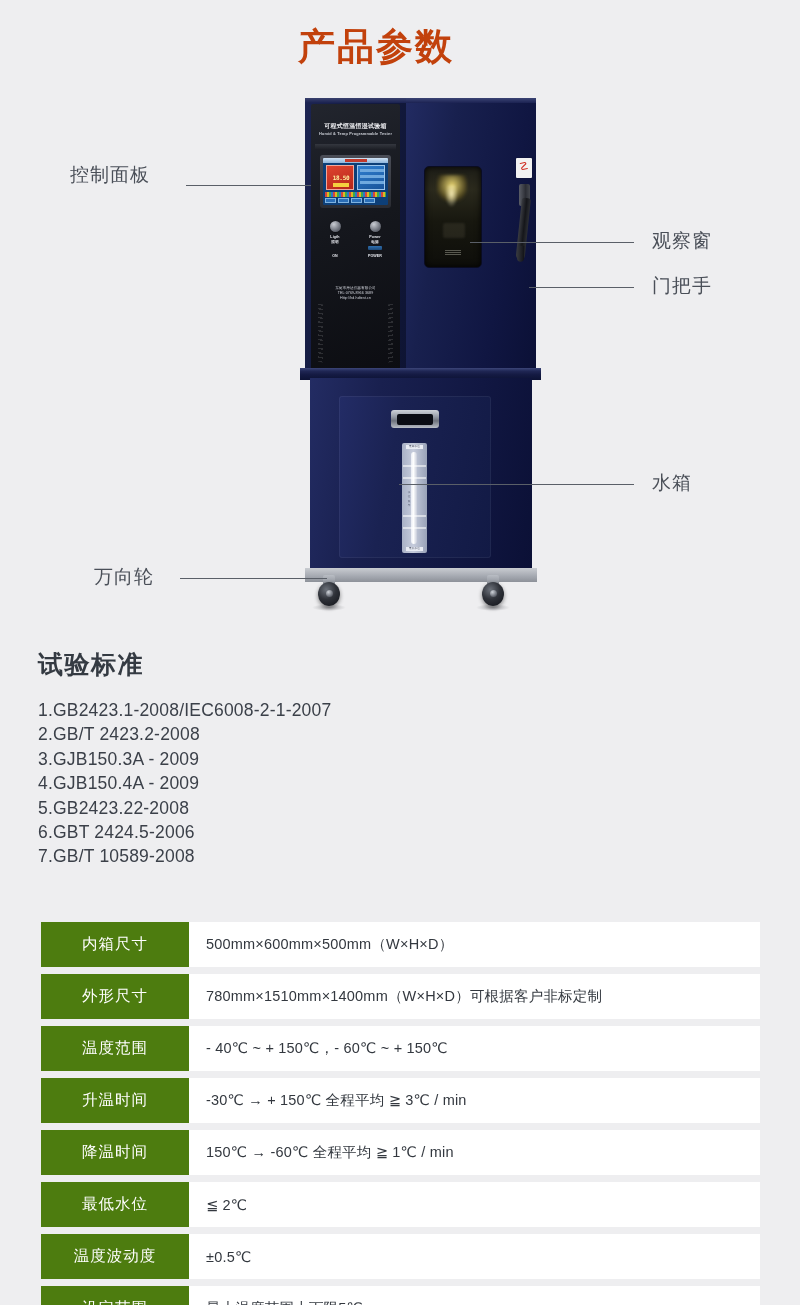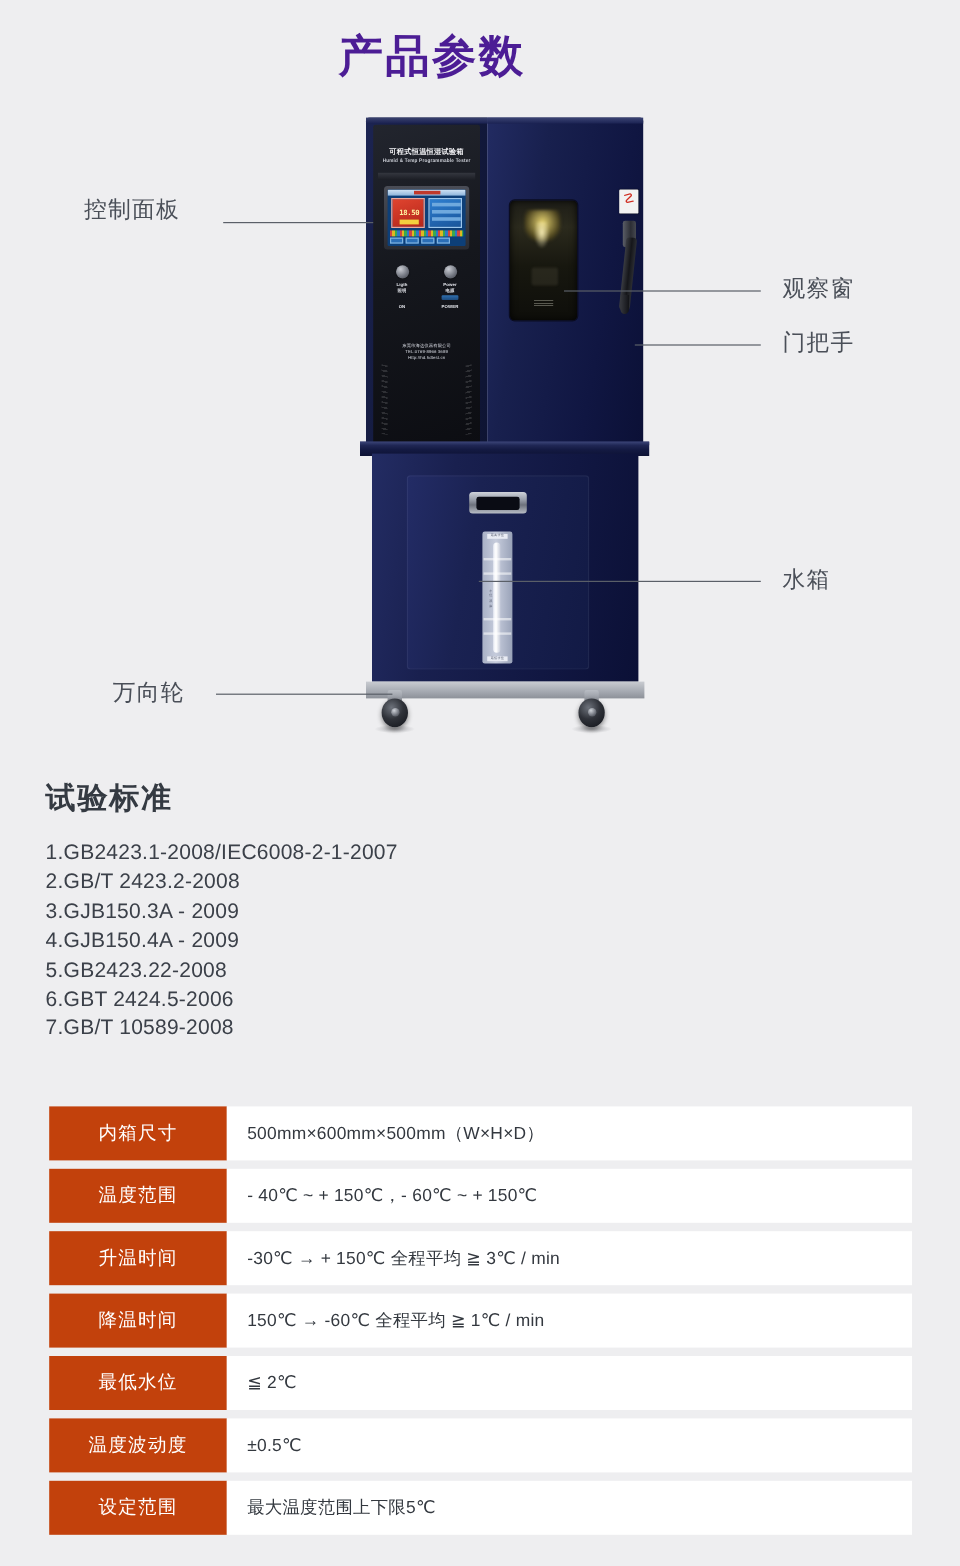--- a/index.html
+++ b/index.html
@@ -6,24 +6,24 @@
   html, body {
     width: 800px; height: 1305px;
     background: #eeeef0;
     font-family: "Liberation Sans", "DejaVu Sans", sans-serif;
     overflow: hidden;
   }
   #page { position: relative; width: 800px; height: 1305px; background: #eeeef0; }
 
   
   .page-title {
-    position: absolute; left: 0; top: 22px; width: 720px;
+    position: absolute; left: 16px; top: 22px; width: 720px;
     text-align: center;
     font-size: 37px; font-weight: bold; letter-spacing: 2px;
-    color: #4c1d95;
+    color: #c2410c;
   }
 
   
   .photo { position: absolute; left: 0; top: 90px; width: 800px; height: 530px; }
 
   
   .mach-upper-left {           
     position: absolute; left: 305px; top: 8px; width: 101px; height: 278px;
     background: linear-gradient(100deg,#1c2452 0%, #141b40 40%, #0e1433 100%);
     border-top-left-radius: 3px;
@@ -273,21 +273,21 @@
   .std-list {
     position:absolute; left:38px; top:698px; width:520px;
     font-size: 17.5px; line-height: 24.4px; color: #3b4049; letter-spacing:.2px;
   }
   .std-list div { white-space: nowrap; }
 
   
   .spec-table { position:absolute; left:41px; top:922px; width:719px; }
   .spec-row { display:flex; height:45px; margin-bottom:7px; }
   .spec-key {
-    width:148px; background:#c2410c; color:#ffffff;
+    width:148px; background:#4d7c0f; color:#ffffff;
     font-size:15.5px; display:flex; align-items:center; justify-content:center;
     letter-spacing:1px;
   }
   .spec-val {
     flex:1; background:#ffffff; color:#33383f;
     font-size:14.5px; display:flex; align-items:center; padding-left:17px;
     letter-spacing:.2px; white-space:nowrap;
   }
 </style>
 </head>
@@ -414,20 +414,24 @@
     <div>6.GBT 2424.5-2006</div>
     <div>7.GB/T 10589-2008</div>
   </div>
 
   <div class="spec-table">
     <div class="spec-row">
       <div class="spec-key">内箱尺寸</div>
       <div class="spec-val">500mm×600mm×500mm（W×H×D）</div>
     </div>
     <div class="spec-row">
+      <div class="spec-key">外形尺寸</div>
+      <div class="spec-val">780mm×1510mm×1400mm（W×H×D）可根据客户非标定制</div>
+    </div>
+    <div class="spec-row">
       <div class="spec-key">温度范围</div>
       <div class="spec-val">- 40℃ ~ + 150℃，- 60℃ ~ + 150℃</div>
     </div>
     <div class="spec-row">
       <div class="spec-key">升温时间</div>
       <div class="spec-val">-30℃ → + 150℃ 全程平均 ≧ 3℃ / min</div>
     </div>
     <div class="spec-row">
       <div class="spec-key">降温时间</div>
       <div class="spec-val">150℃ → -60℃ 全程平均 ≧ 1℃ / min</div>

